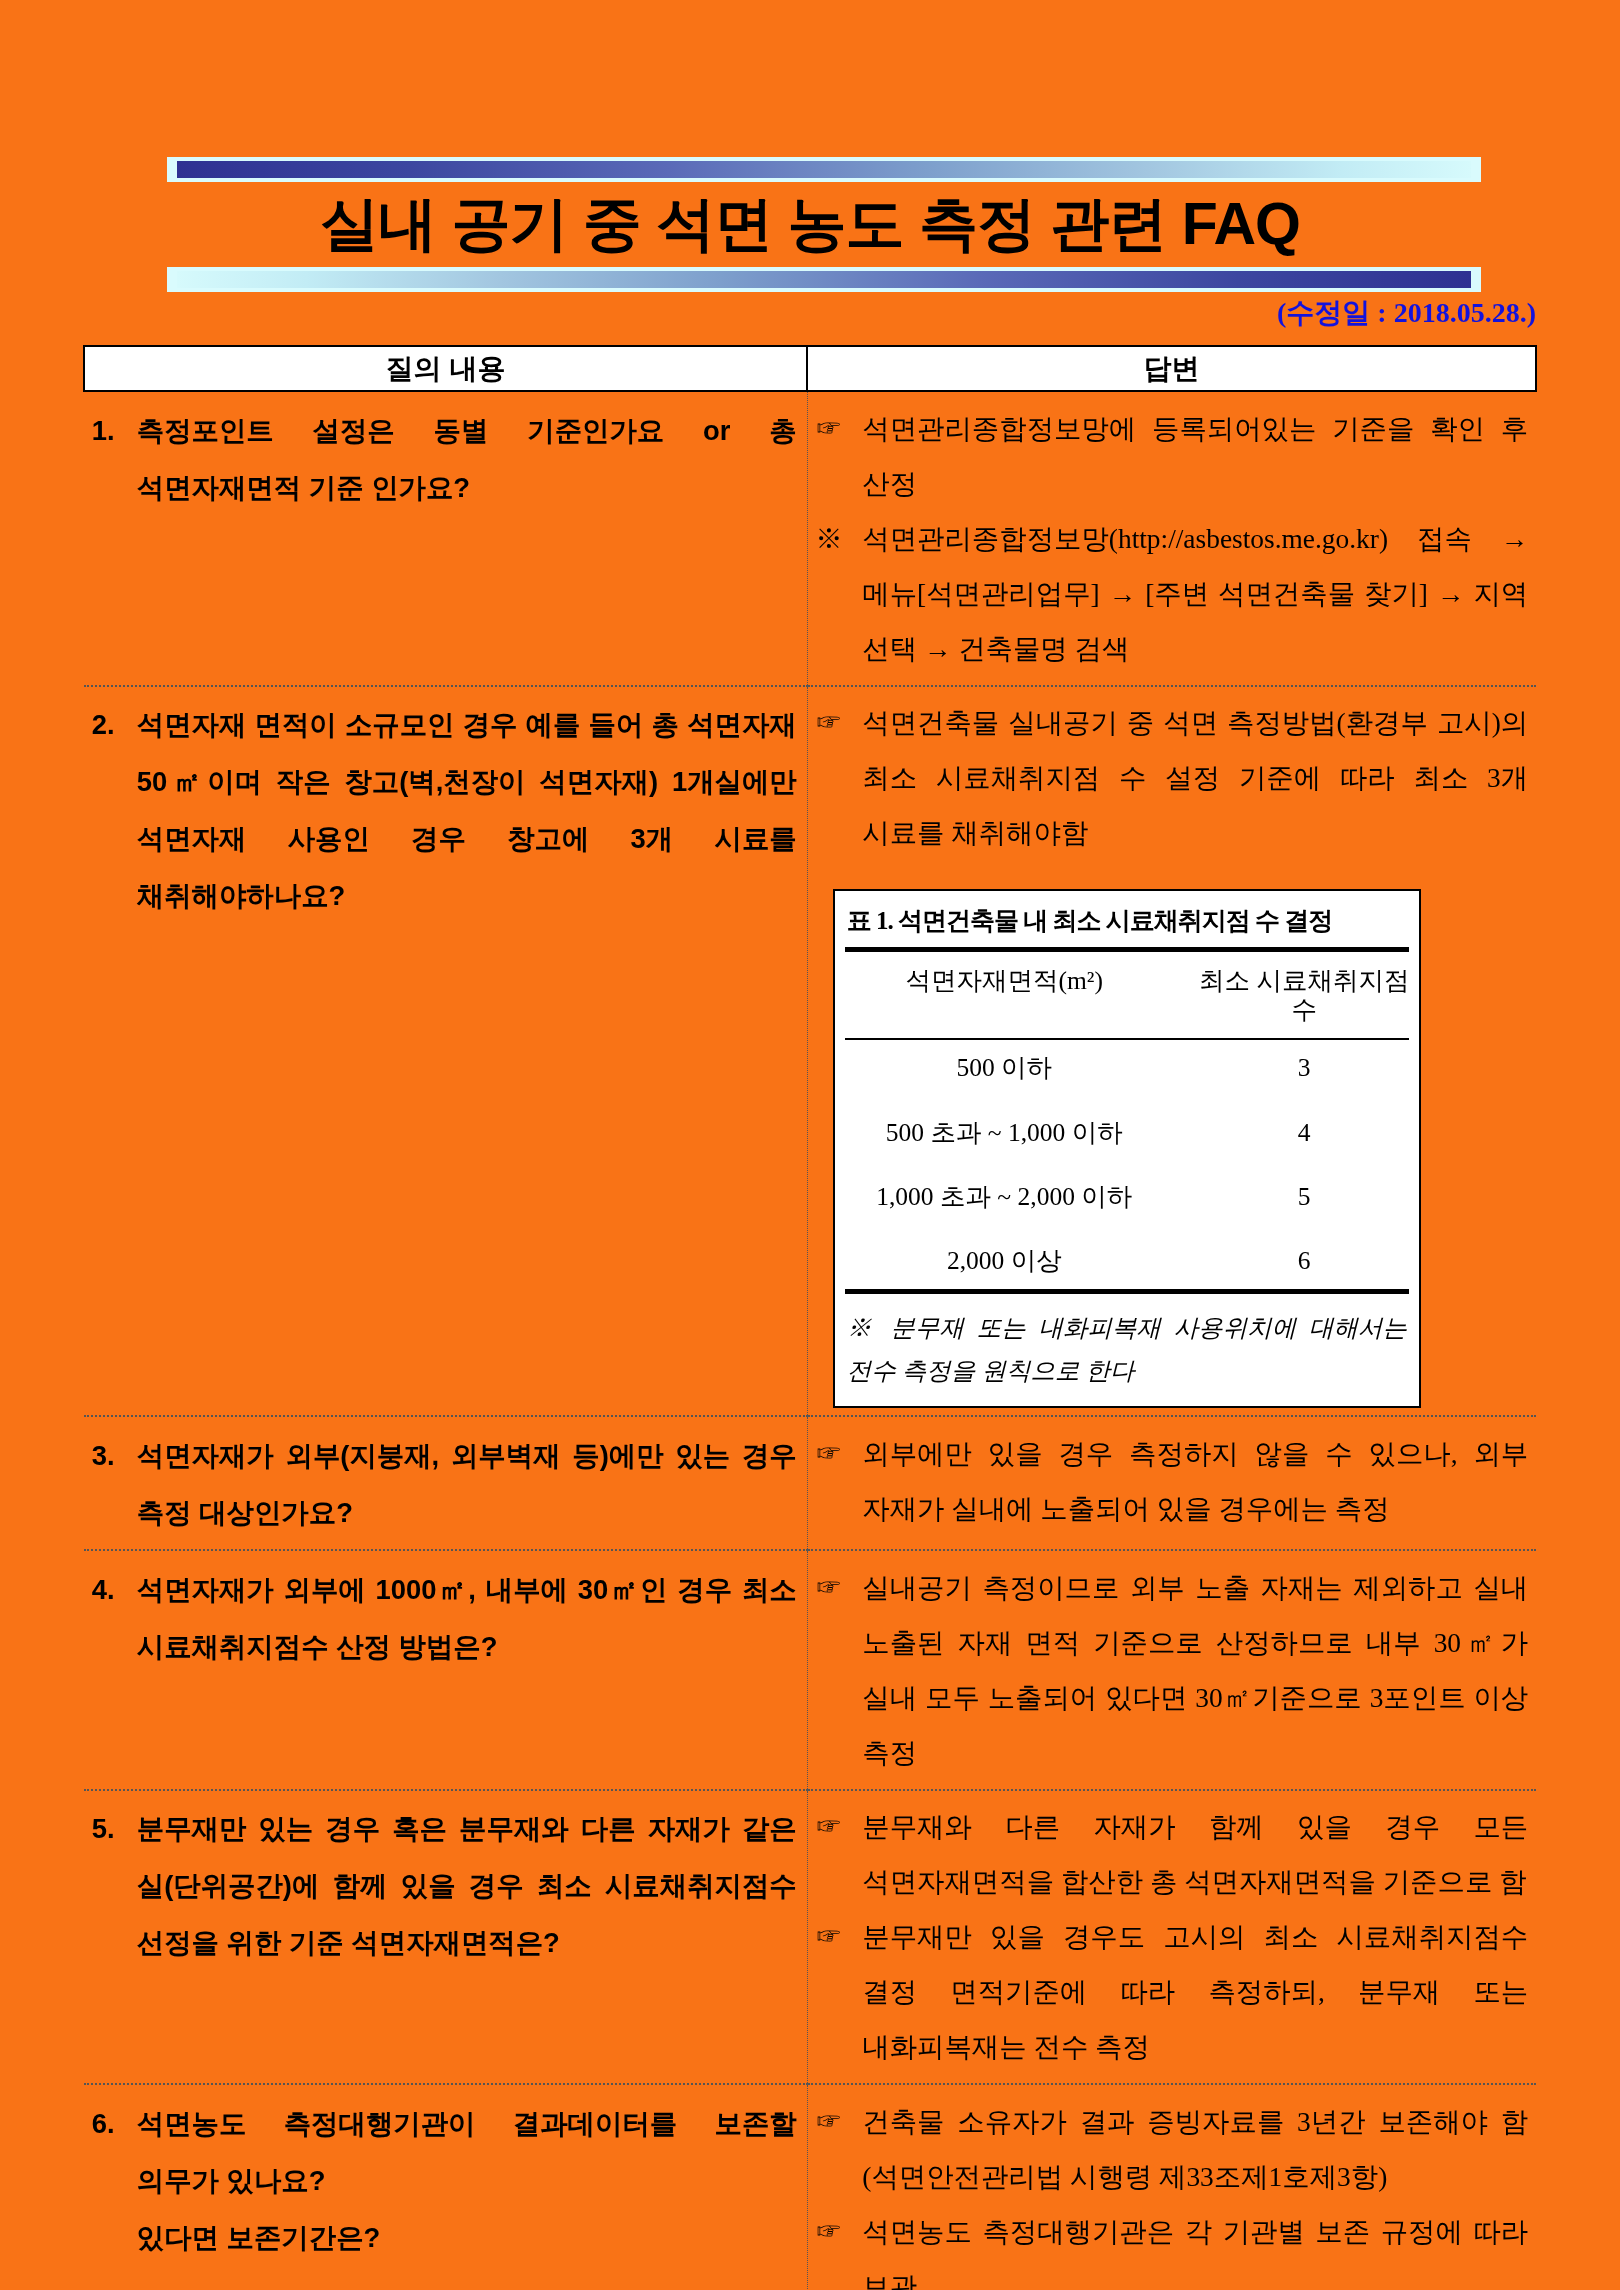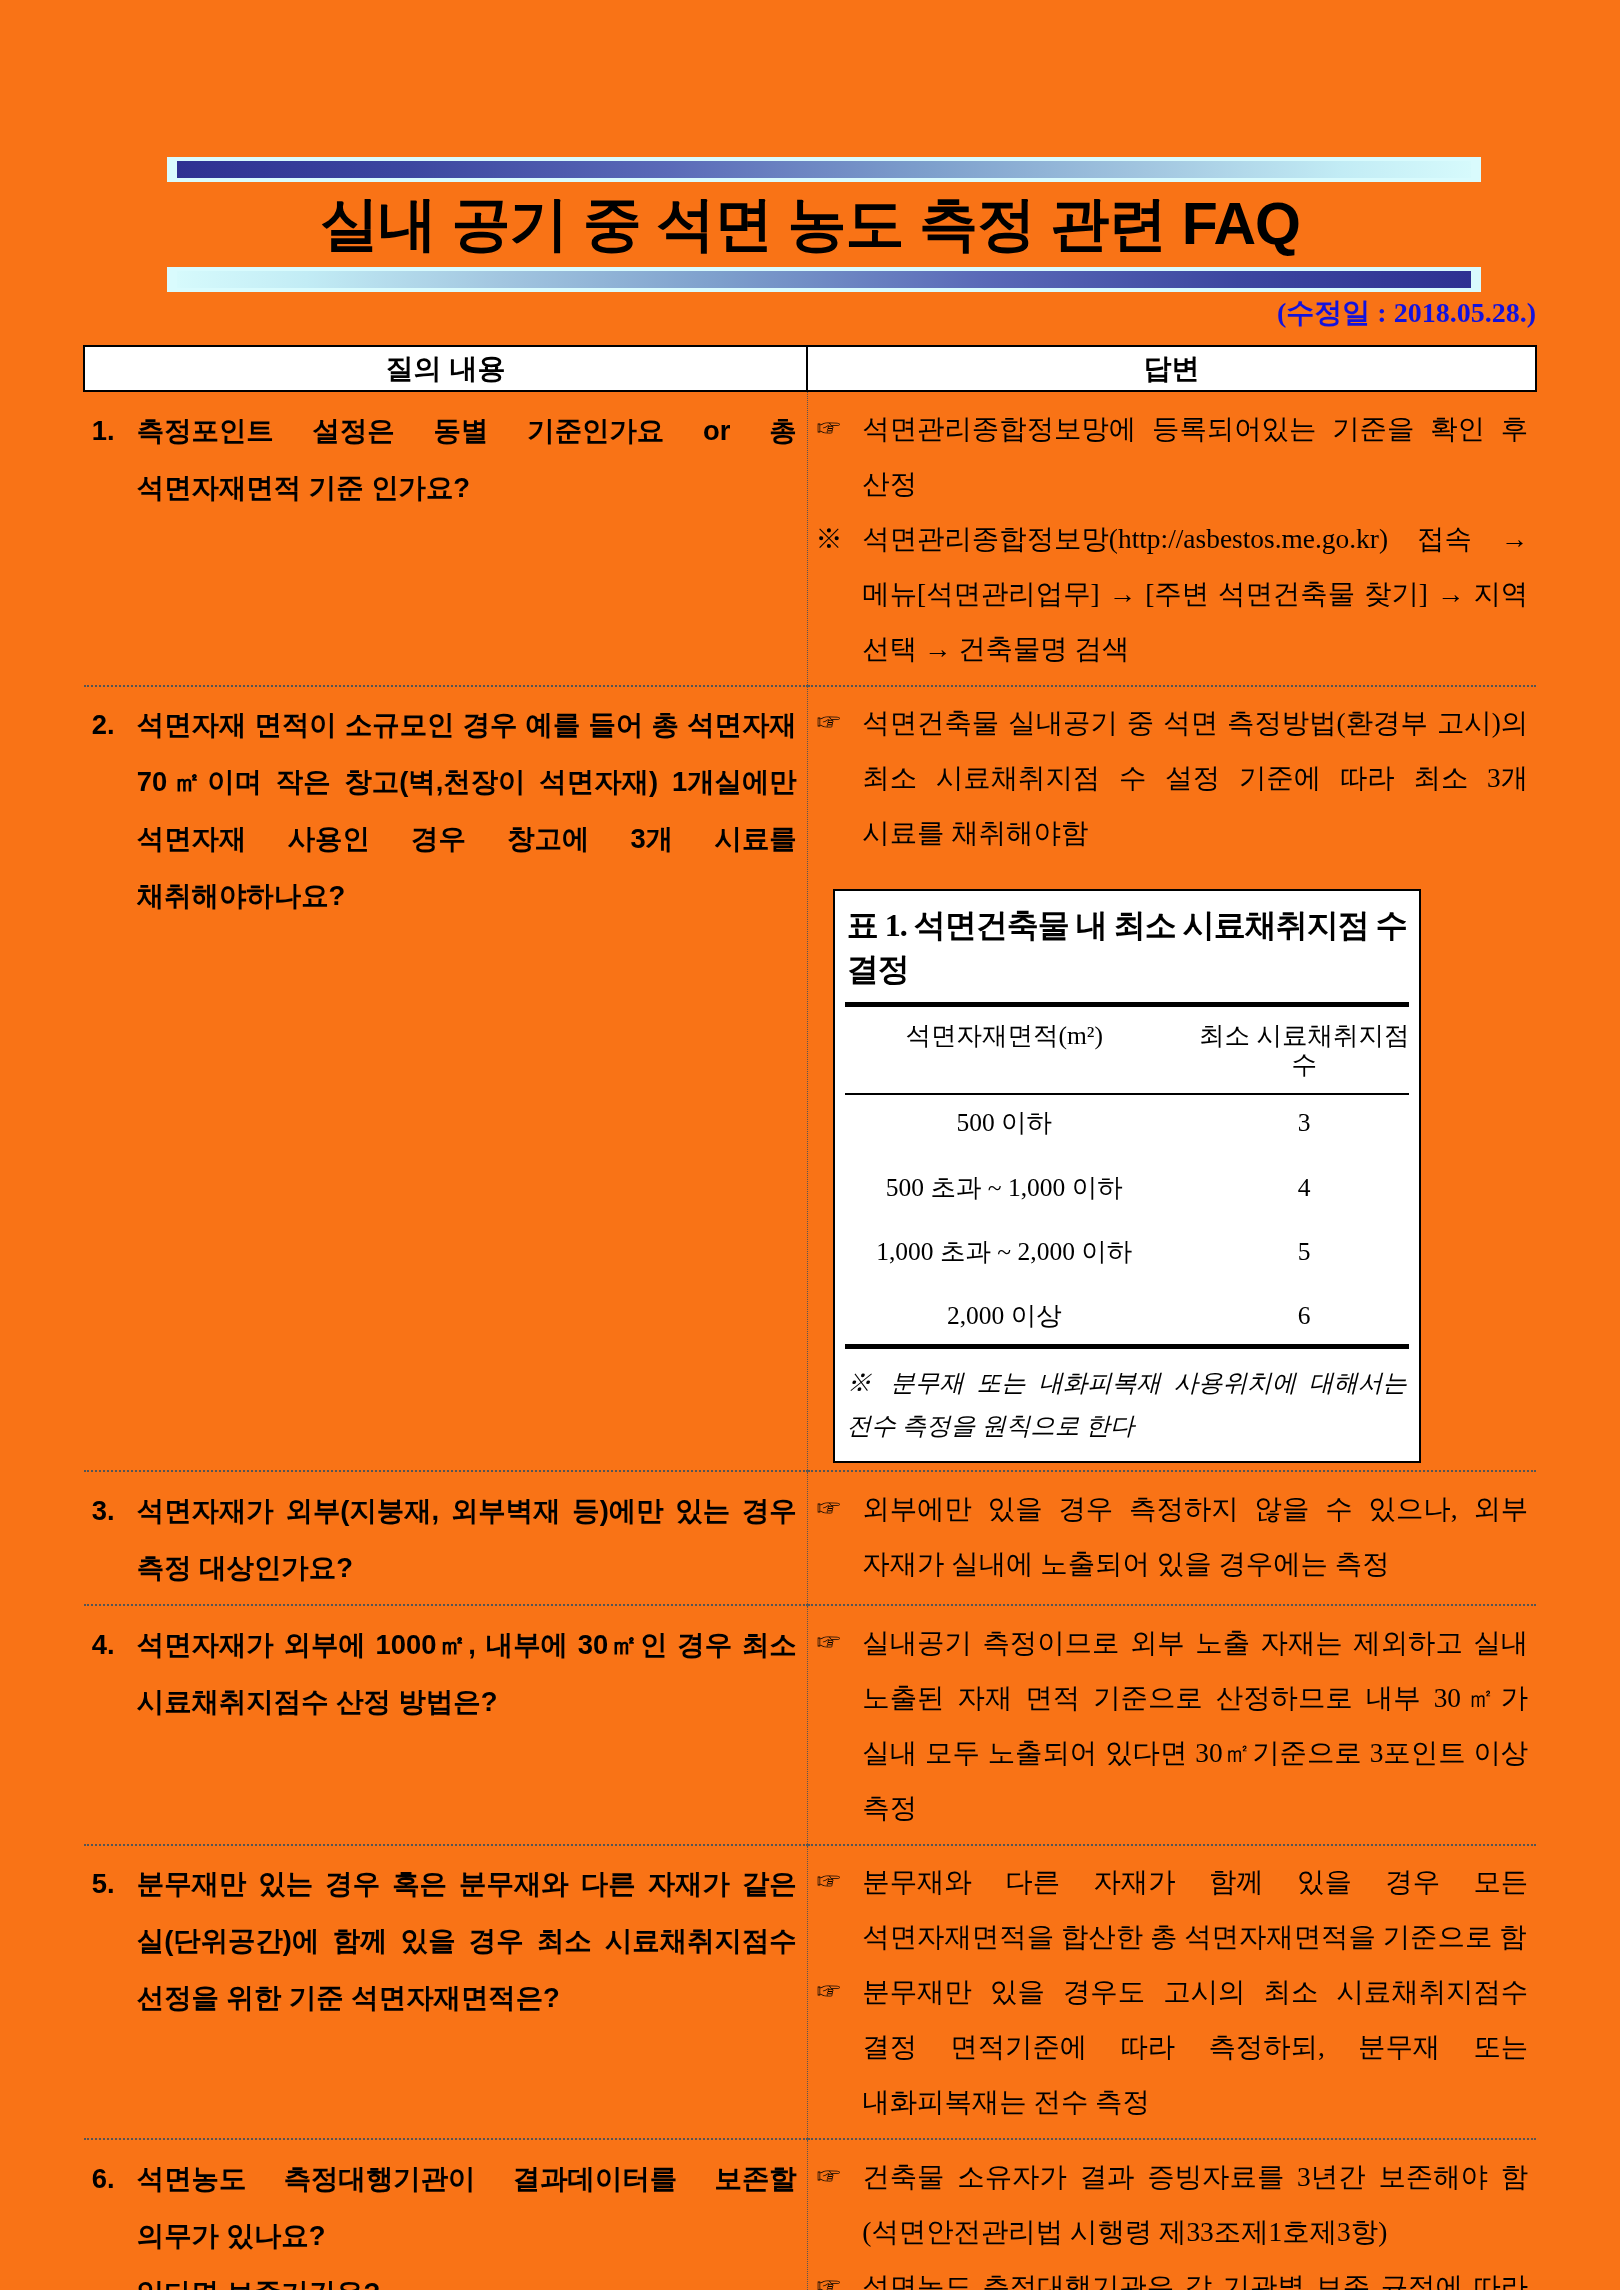--- a/index.html
+++ b/index.html
@@ -74,21 +74,21 @@
     flex:1; font-size:27.4px; line-height:55px; text-align:justify;
     word-break:keep-all; padding-right:3.9px;
   }
   
   .t1{
     width:588px; margin:27.4px 0 0 17.6px; border:2px solid #000;
     font-family:"Liberation Serif","DejaVu Serif",serif; box-sizing:border-box;
     background:#fff;
   }
   .t1-title{
-    font-size:32px; font-weight:700; padding:13.7px 11.8px 9.8px 11.8px;
+    font-size:25px; font-weight:700; padding:13.7px 11.8px 9.8px 11.8px;
     font-family:"Liberation Serif","DejaVu Serif",serif; letter-spacing:-1px;
   }
   .t1-rule-thick{border-top:5.9px solid #000; margin:0 9.8px;}
   .t1-rule-thin{border-top:2px solid #000; margin:0 9.8px;}
   .t1-grid{display:grid; grid-template-columns:58% 42%;gap:8px;}
   .t1-grid .cell{
     font-size:25.5px; text-align:center; line-height:29px; padding:13.7px 2px;
   }
   .t1-grid .head{font-weight:400;}
   .t1-note{
@@ -144,21 +144,21 @@
           <div class="atext">석면관리종합정보망(http://asbestos.me.go.kr) 접속 → 메뉴[석면관리업무] → [주변 석면건축물 찾기] → 지역 선택 → 건축물명 검색</div>
         </div>
       </td>
     </tr>
 
     <tr class="r2">
       <td class="q">
         <div class="qcell">
           <div class="qno">2.</div>
           <div class="qtext">
-                <p class="qline">석면자재 면적이 소규모인 경우 예를 들어 총 석면자재 70㎡이며 작은 창고(벽,천장이 석면자재) 1개실에만 석면자재 사용인 경우 창고에 3개 시료를 채취해야하나요?</p>
+                <p class="qline">석면자재 면적이 소규모인 경우 예를 들어 총 석면자재 50㎡이며 작은 창고(벽,천장이 석면자재) 1개실에만 석면자재 사용인 경우 창고에 3개 시료를 채취해야하나요?</p>
               </div>
         </div>
       </td>
       <td class="a">
         <div class="aitem">
           <div class="amark">☞</div>
           <div class="atext">석면건축물 실내공기 중 석면 측정방법(환경부 고시)의 최소 시료채취지점 수 설정 기준에 따라 최소 3개 시료를 채취해야함</div>
         </div>
         <div class="t1">
           <div class="t1-title">표 1. 석면건축물 내 최소 시료채취지점 수 결정</div>

